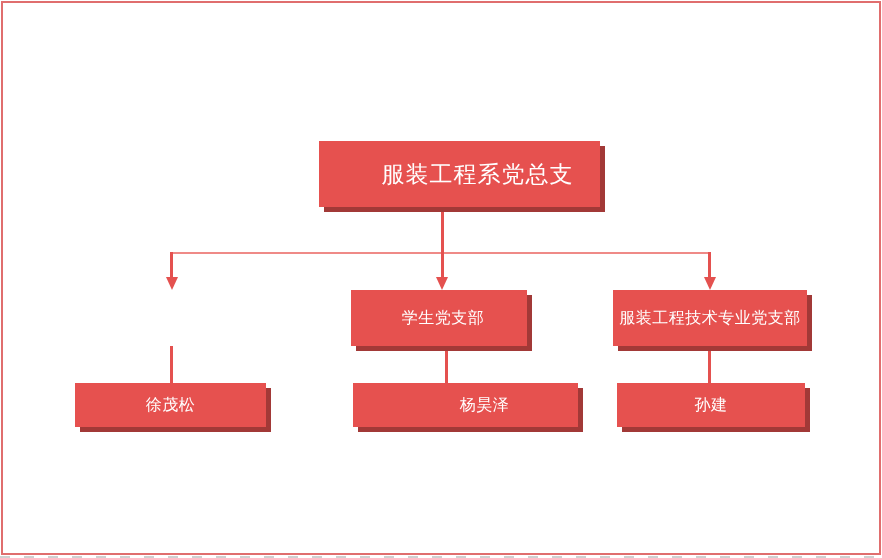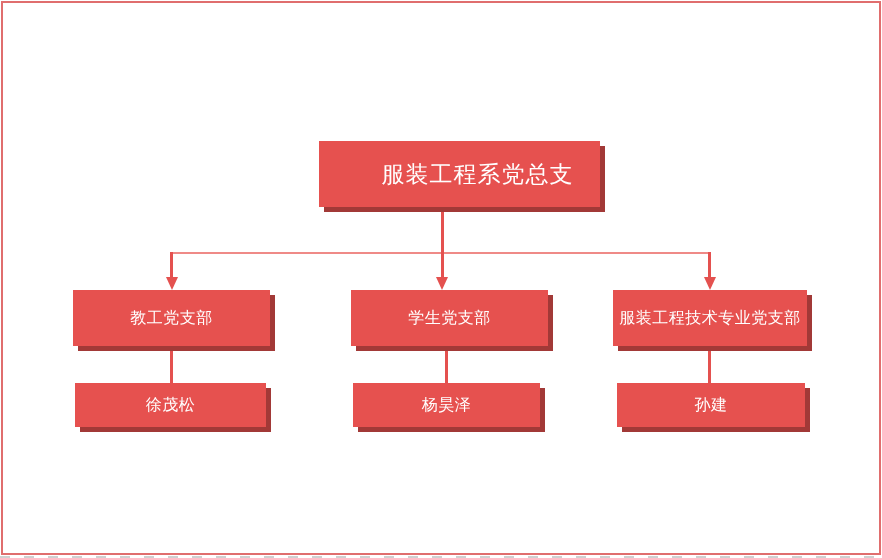--- a/index.html
+++ b/index.html
@@ -85,33 +85,30 @@
   <div class="arrow" style="left:704px; top:277px;"></div>
 
   <div class="vline" style="left:170px; top:346px; height:37px;"></div>
   <div class="vline" style="left:445px; top:346px; height:37px;"></div>
   <div class="vline" style="left:708px; top:346px; height:37px;"></div>
 
   <div class="node root" style="left:319px; top:141px; width:245px; height:66px;padding-left:36px;">
     <span>服装工程系党总支</span>
   </div>
 
-  <div class="node lvl2" style="left:73px; top:290px; width:197px; height:56px;">
-    <span>教工党支部</span>
-  </div>
-  <div class="node lvl2" style="left:351px; top:290px; width:197px; height:56px;">
+  <div class="node lvl2" style="left:351px; top:290px; width:168px; height:56px;padding-left:8px;">
     <span>学生党支部</span>
   </div>
   <div class="node lvl2" style="left:613px; top:290px; width:194px; height:56px;">
     <span>服装工程技术专业党支部</span>
   </div>
 
   <div class="node lvl3" style="left:75px; top:383px; width:191px; height:44px;">
     <span>徐茂松</span>
   </div>
-  <div class="node lvl3" style="left:353px; top:383px; width:187px; height:44px;">
+  <div class="node lvl3" style="left:353px; top:383px; width:187px; height:44px;padding-left:38px;">
     <span>杨昊泽</span>
   </div>
   <div class="node lvl3" style="left:617px; top:383px; width:188px; height:44px;text-align:center;">
     <span>孙建</span>
   </div>
 
 </div>
 
 </body></html>

